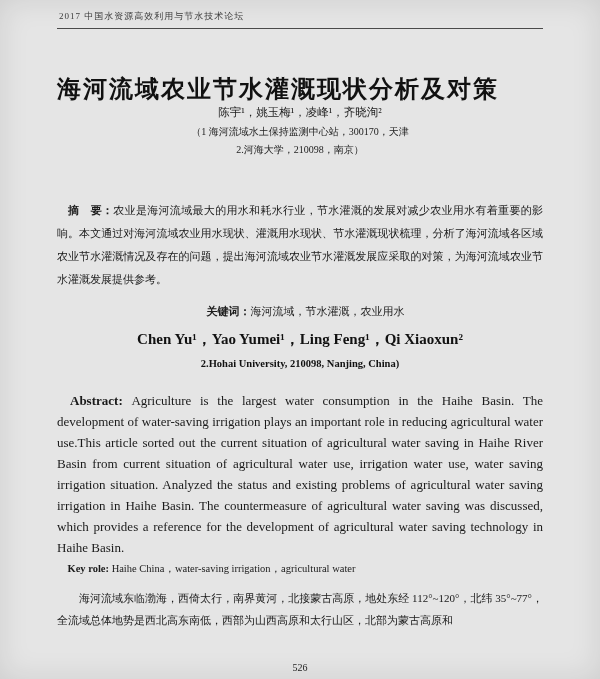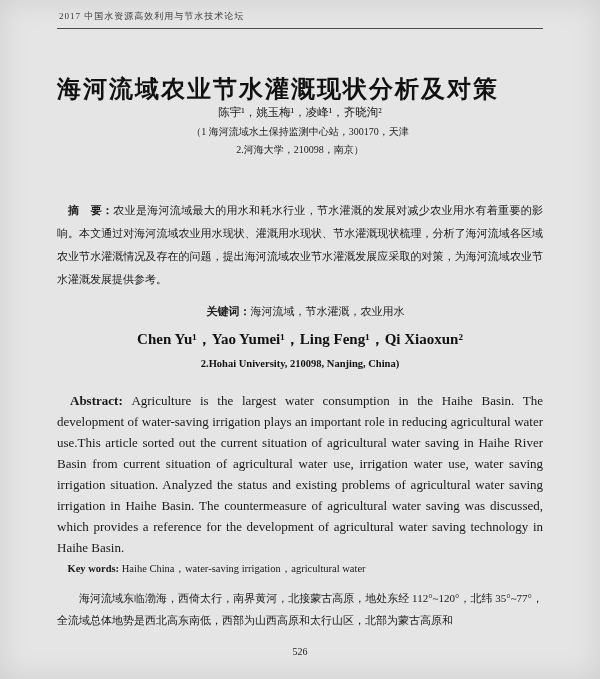--- a/index.html
+++ b/index.html
@@ -110,21 +110,21 @@
     font-size: 11px;
     line-height: 22px;
     text-align: justify;
     text-indent: 2em;
     color: #1a1a1a;
   }
   .page-number {
     position: absolute;
     left: 0;
     right: 0;
-    bottom: 22px;
+    bottom: 6px;
     text-align: center;
     font-size: 10px;
     color: #222;
   }
 </style>
 </head>
 <body>
 
 <div class="page">
 
@@ -154,20 +154,20 @@
 
   <div class="affil-en">
     <div>2.Hohai University, 210098, Nanjing, China)</div>
   </div>
 
   <p class="abstract-en">
     <span class="label">Abstract: </span><span>Agriculture is the largest water consumption in the Haihe Basin. The development of water-saving irrigation plays an important role in reducing agricultural water use.This article sorted out the current situation of agricultural water saving in Haihe River Basin from current situation of agricultural water use, irrigation water use, water saving irrigation situation. Analyzed the status and existing problems of agricultural water saving irrigation in Haihe Basin. The countermeasure of agricultural water saving was discussed, which provides a reference for the development of agricultural water saving technology in Haihe Basin.</span>
   </p>
 
   <p class="keywords-en">
-    <span class="label">Key words: </span><span>Haihe China，water-saving irrigation，agricultural water</span>
+    <span class="label">Key role: </span><span>Haihe China，water-saving irrigation，agricultural water</span>
   </p>
 
   <p class="body-cn">海河流域东临渤海，西倚太行，南界黄河，北接蒙古高原，地处东经 112°~120°，北纬 35°~77°，全流域总体地势是西北高东南低，西部为山西高原和太行山区，北部为蒙古高原和</p>
 
   <div class="page-number">526</div>
 
 </div>
 
 </body></html>

